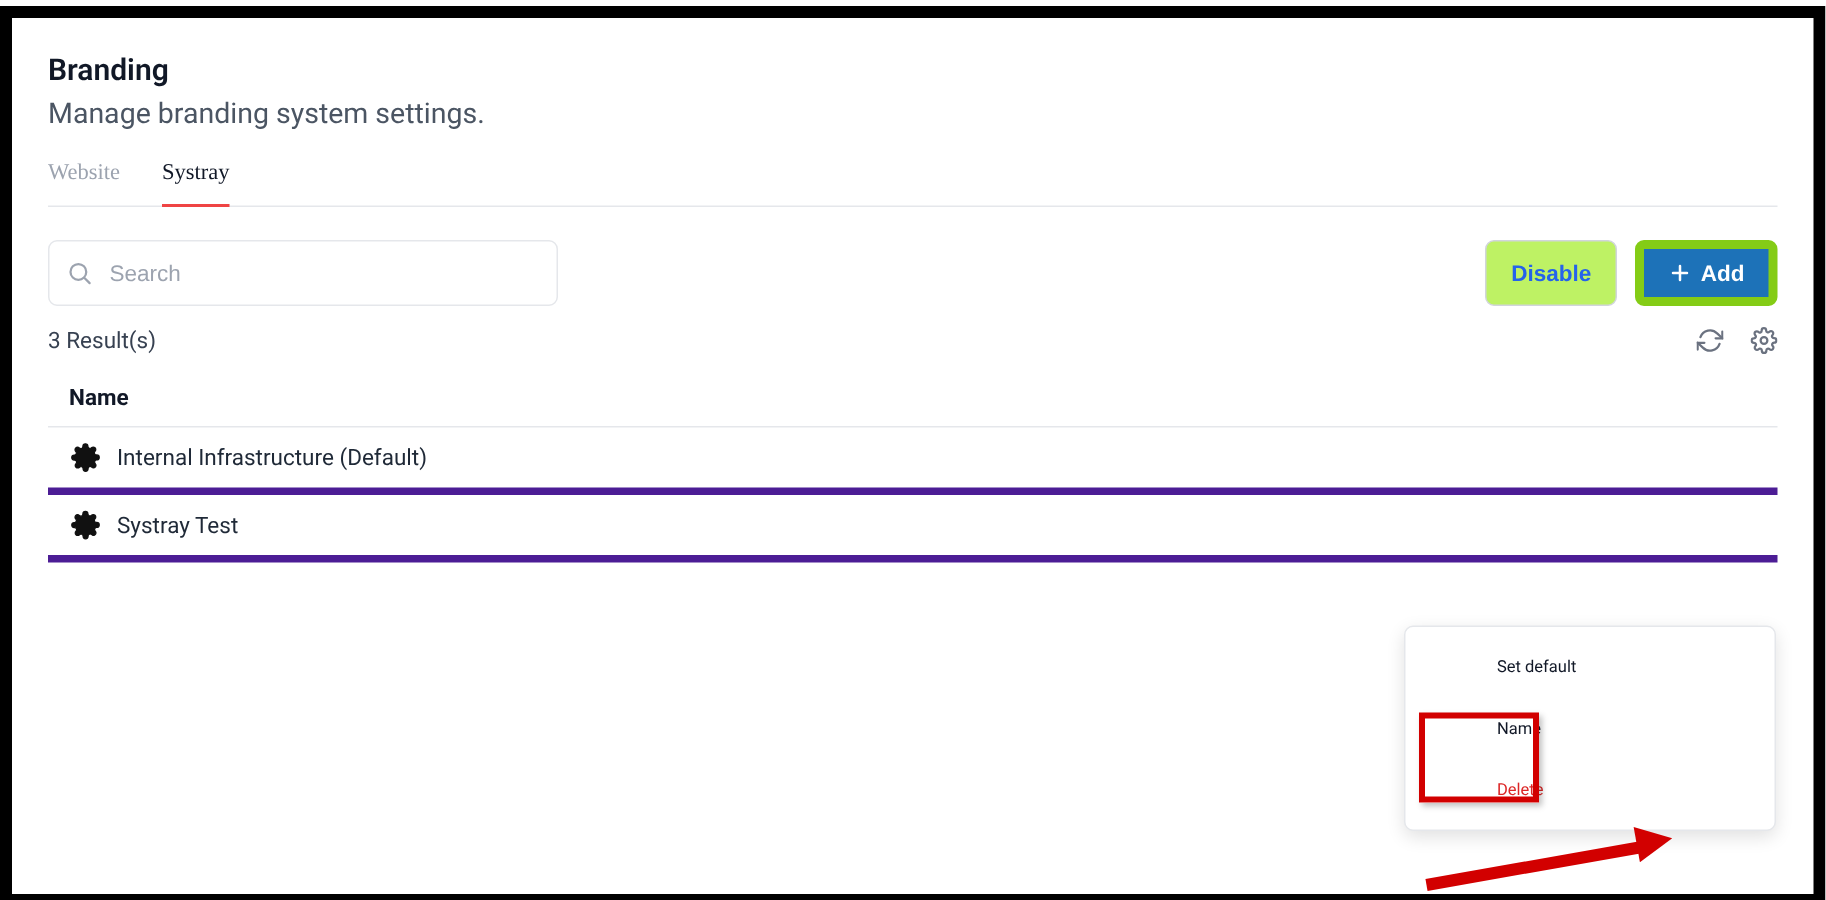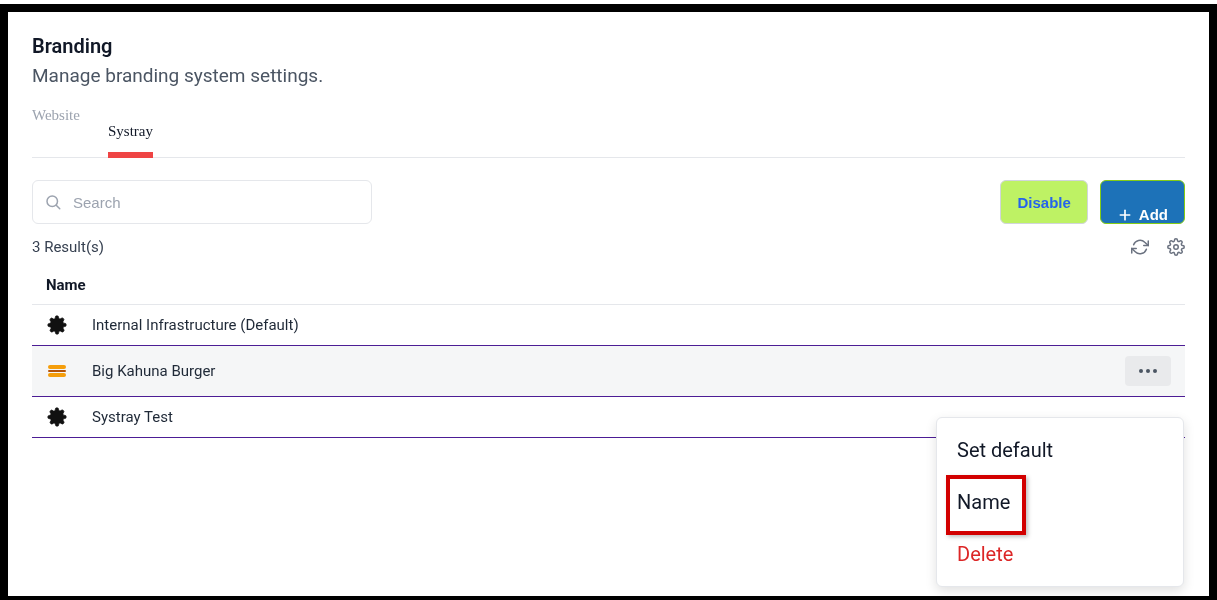--- a/index.html
+++ b/index.html
@@ -44,22 +44,21 @@
   .tab {
     padding:0 0 12px 0;
     font-size:15px;
     color:#9ca3af;
     cursor:pointer;
     border-bottom:2px solid transparent;
     margin-bottom:-1px;
   }
   .tab.active {
     color:#111827;
-    border-bottom:6px solid #ef4444;
-    margin-top:16px;
+    border-bottom:2px solid #ef4444;
   }
   .toolbar {
     display:flex;
     align-items:center;
     gap:12px;
     margin-bottom:14px;
   }
   .search-wrap {
     position:relative;
     width:340px;
@@ -92,23 +91,22 @@
     gap:6px;
     padding:0 16px;
   }
   .btn-outline {
     background:#bef264;
     border:1px solid #d1d5db;
     color:#2563eb;
   }
   .btn-primary {
     background:#1d72b8;
-    border:1px solid #84cc16;
+    border:6px solid #84cc16;
     color:#fff;
-    align-items:flex-end;
   }
   .results-row {
     display:flex;
     align-items:center;
     margin-bottom:10px;
     font-size:15px;
     color:#374151;
   }
   .results-row .icons {
     margin-left:auto;
@@ -123,22 +121,22 @@
   .thead {
     border-bottom:1px solid #e5e7eb;
     padding:10px 14px;
     font-weight:700;
     color:#111827;
   }
   .trow {
     display:flex;
     align-items:center;
     padding:10px 14px;
-    border-bottom:1px solid #4c1d95;
-    gap:24px;
+    border-bottom:5px solid #4c1d95;
+    gap:10px;
     position:relative;
   }
   .trow.hover {
     background:#f5f6f7;
   }
   .row-icon { width:22px; display:flex; justify-content:center; }
   .more-btn {
     margin-left:auto;
     width:46px; height:30px;
     background:#e9eaec;
@@ -160,23 +158,24 @@
     width:248px;
     background:#fff;
     border:1px solid #e5e7eb;
     border-radius:6px;
     box-shadow:0 4px 12px rgba(0,0,0,0.12);
     z-index:20;
     padding:6px 0;
   }
   .menu-item {
     padding:14px 20px;
-    font-size:20px;
+    font-size:11px;
     color:#111827;
     cursor:pointer;
+    margin-left:41px;
   }
   .menu-item.danger { color:#dc2626; }
   
   .arrow {
     position:absolute;
     z-index:30;
     pointer-events:none;
   }
   .arrow-line {
     position:absolute;
@@ -257,35 +256,20 @@
       <div class="trow">
         <span class="row-icon">
           <svg width="20" height="20" viewBox="0 0 24 24" fill="#111" stroke="#111" stroke-width="1">
               <circle cx="12" cy="12" r="3" fill="#fff"></circle>
               <path d="M19.4 15a1.65 1.65 0 0 0 .33 1.82l.06.06a2 2 0 1 1-2.83 2.83l-.06-.06a1.65 1.65 0 0 0-1.82-.33 1.65 1.65 0 0 0-1 1.51V21a2 2 0 0 1-4 0v-.09a1.65 1.65 0 0 0-1-1.51 1.65 1.65 0 0 0-1.82.33l-.06.06a2 2 0 1 1-2.83-2.83l.06-.06a1.65 1.65 0 0 0 .33-1.82 1.65 1.65 0 0 0-1.51-1H3a2 2 0 0 1 0-4h.09a1.65 1.65 0 0 0 1.51-1 1.65 1.65 0 0 0-.33-1.82l-.06-.06a2 2 0 1 1 2.83-2.83l.06.06a1.65 1.65 0 0 0 1.82.33 1.65 1.65 0 0 0 1-1.51V3a2 2 0 0 1 4 0v.09a1.65 1.65 0 0 0 1 1.51 1.65 1.65 0 0 0 1.82-.33l.06-.06a2 2 0 1 1 2.83 2.83l-.06.06a1.65 1.65 0 0 0-.33 1.82 1.65 1.65 0 0 0 1.51 1H21a2 2 0 0 1 0 4h-.09a1.65 1.65 0 0 0-1.51 1z"></path>
             </svg>
         </span>
         <span>Internal Infrastructure (Default)</span>
       </div>
 
-      <div class="trow hover">
-        <span class="row-icon">
-          <svg width="20" height="20" viewBox="0 0 20 20">
-              <rect x="1" y="4" width="18" height="4" rx="2" fill="#f59e0b"></rect>
-              <rect x="1" y="9" width="18" height="2" rx="1" fill="#b45309"></rect>
-              <rect x="1" y="12" width="18" height="4" rx="2" fill="#f59e0b"></rect>
-            </svg>
-        </span>
-        <span>Big Kahuna Burger</span>
-        <div class="more-btn">
-          <span></span>
-            <span></span>
-            <span></span>
-        </div>
-      </div>
 
       <div class="trow">
         <span class="row-icon">
           <svg width="20" height="20" viewBox="0 0 24 24" fill="#111" stroke="#111" stroke-width="1">
               <circle cx="12" cy="12" r="3" fill="#fff"></circle>
               <path d="M19.4 15a1.65 1.65 0 0 0 .33 1.82l.06.06a2 2 0 1 1-2.83 2.83l-.06-.06a1.65 1.65 0 0 0-1.82-.33 1.65 1.65 0 0 0-1 1.51V21a2 2 0 0 1-4 0v-.09a1.65 1.65 0 0 0-1-1.51 1.65 1.65 0 0 0-1.82.33l-.06.06a2 2 0 1 1-2.83-2.83l.06-.06a1.65 1.65 0 0 0 .33-1.82 1.65 1.65 0 0 0-1.51-1H3a2 2 0 0 1 0-4h.09a1.65 1.65 0 0 0 1.51-1 1.65 1.65 0 0 0-.33-1.82l-.06-.06a2 2 0 1 1 2.83-2.83l.06.06a1.65 1.65 0 0 0 1.82.33 1.65 1.65 0 0 0 1-1.51V3a2 2 0 0 1 4 0v.09a1.65 1.65 0 0 0 1 1.51 1.65 1.65 0 0 0 1.82-.33l.06-.06a2 2 0 1 1 2.83 2.83l-.06.06a1.65 1.65 0 0 0-.33 1.82 1.65 1.65 0 0 0 1.51 1H21a2 2 0 0 1 0 4h-.09a1.65 1.65 0 0 0-1.51 1z"></path>
             </svg>
         </span>
         <span>Systray Test</span>
       </div>

